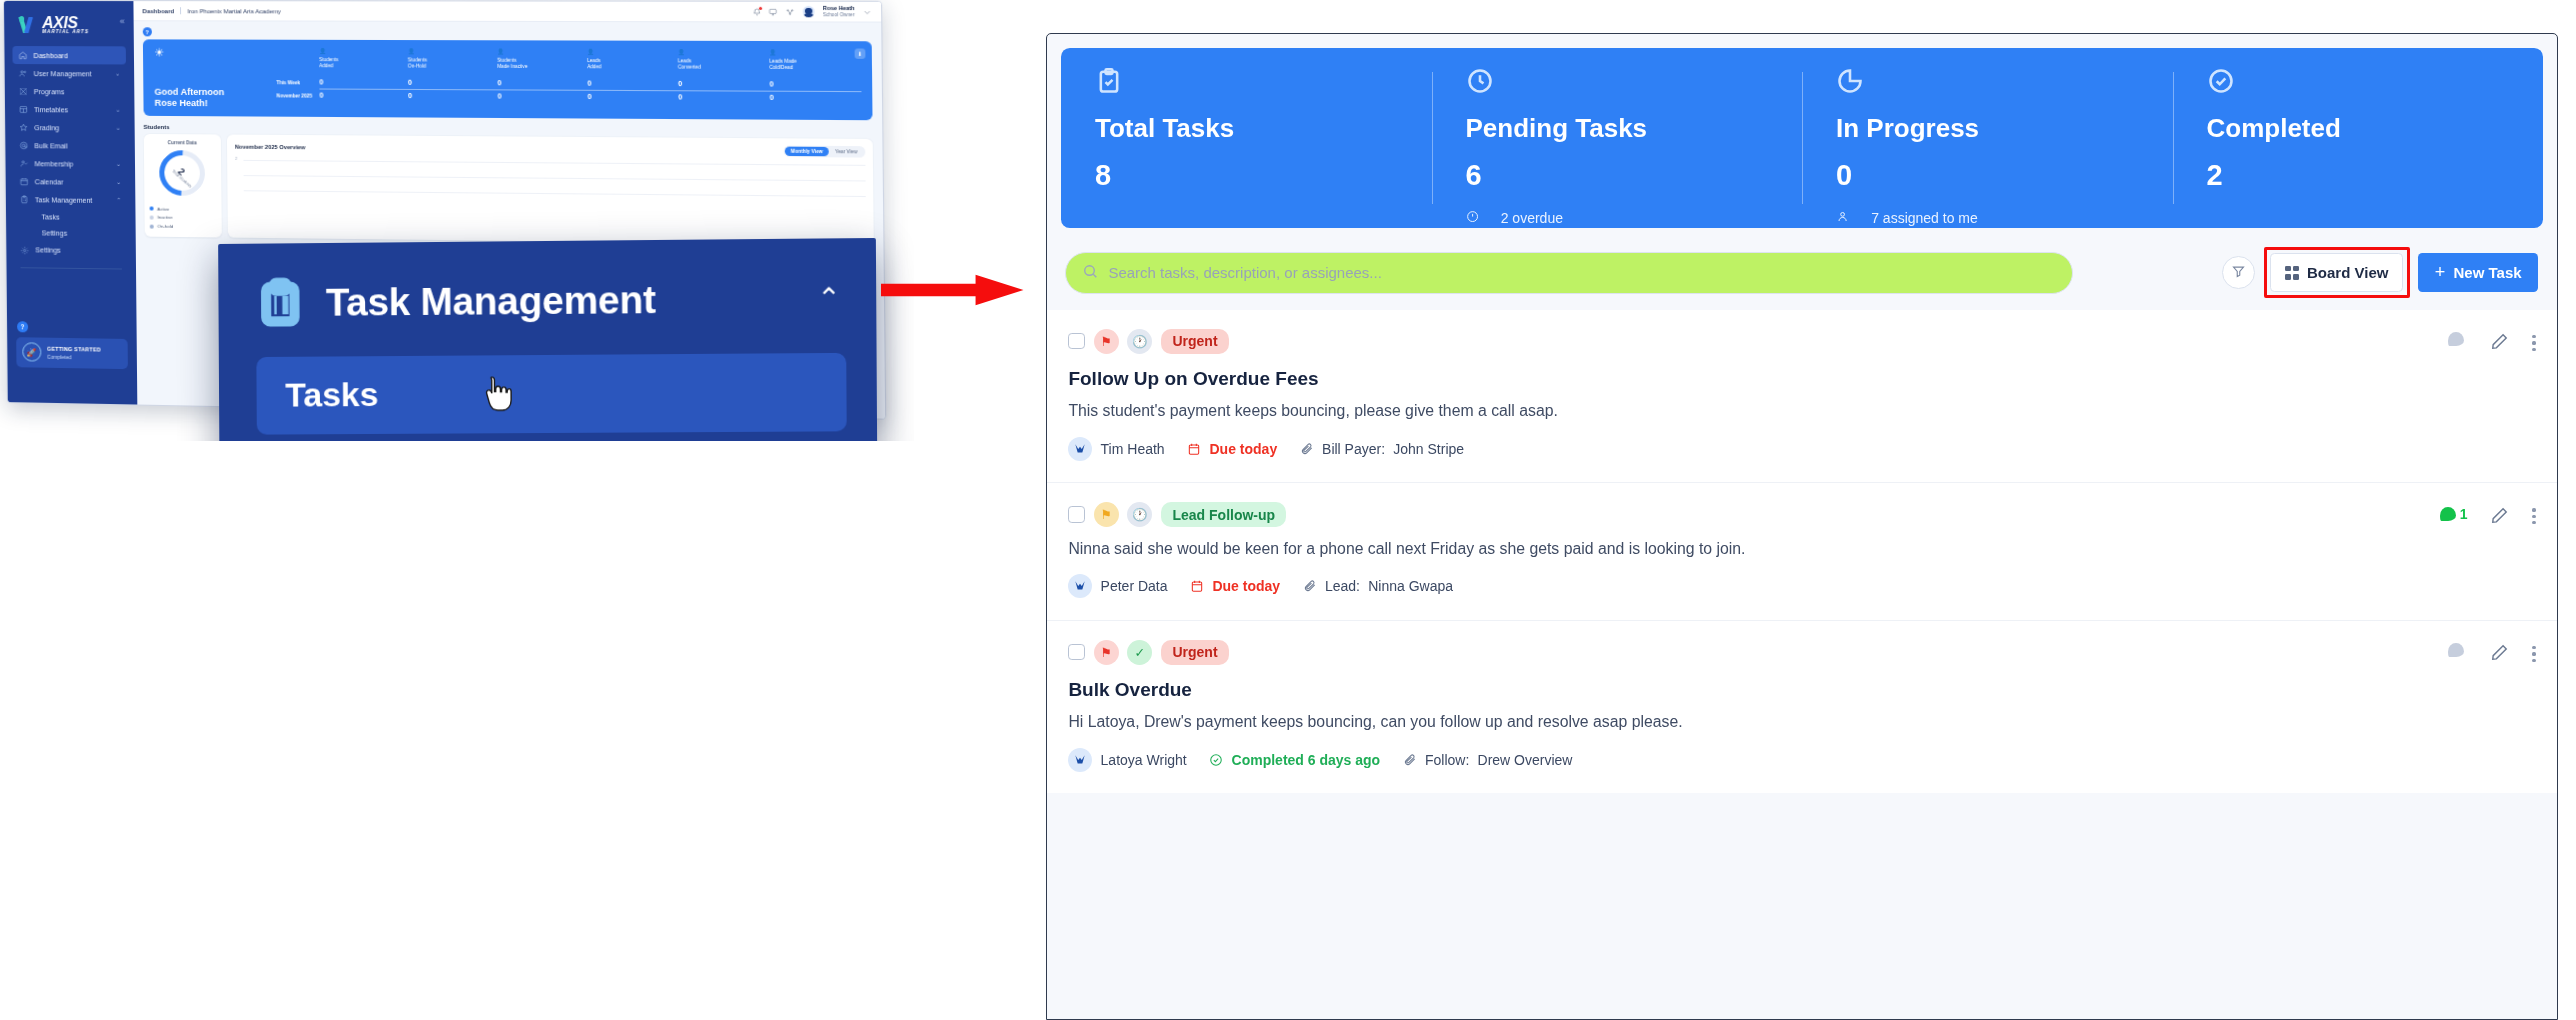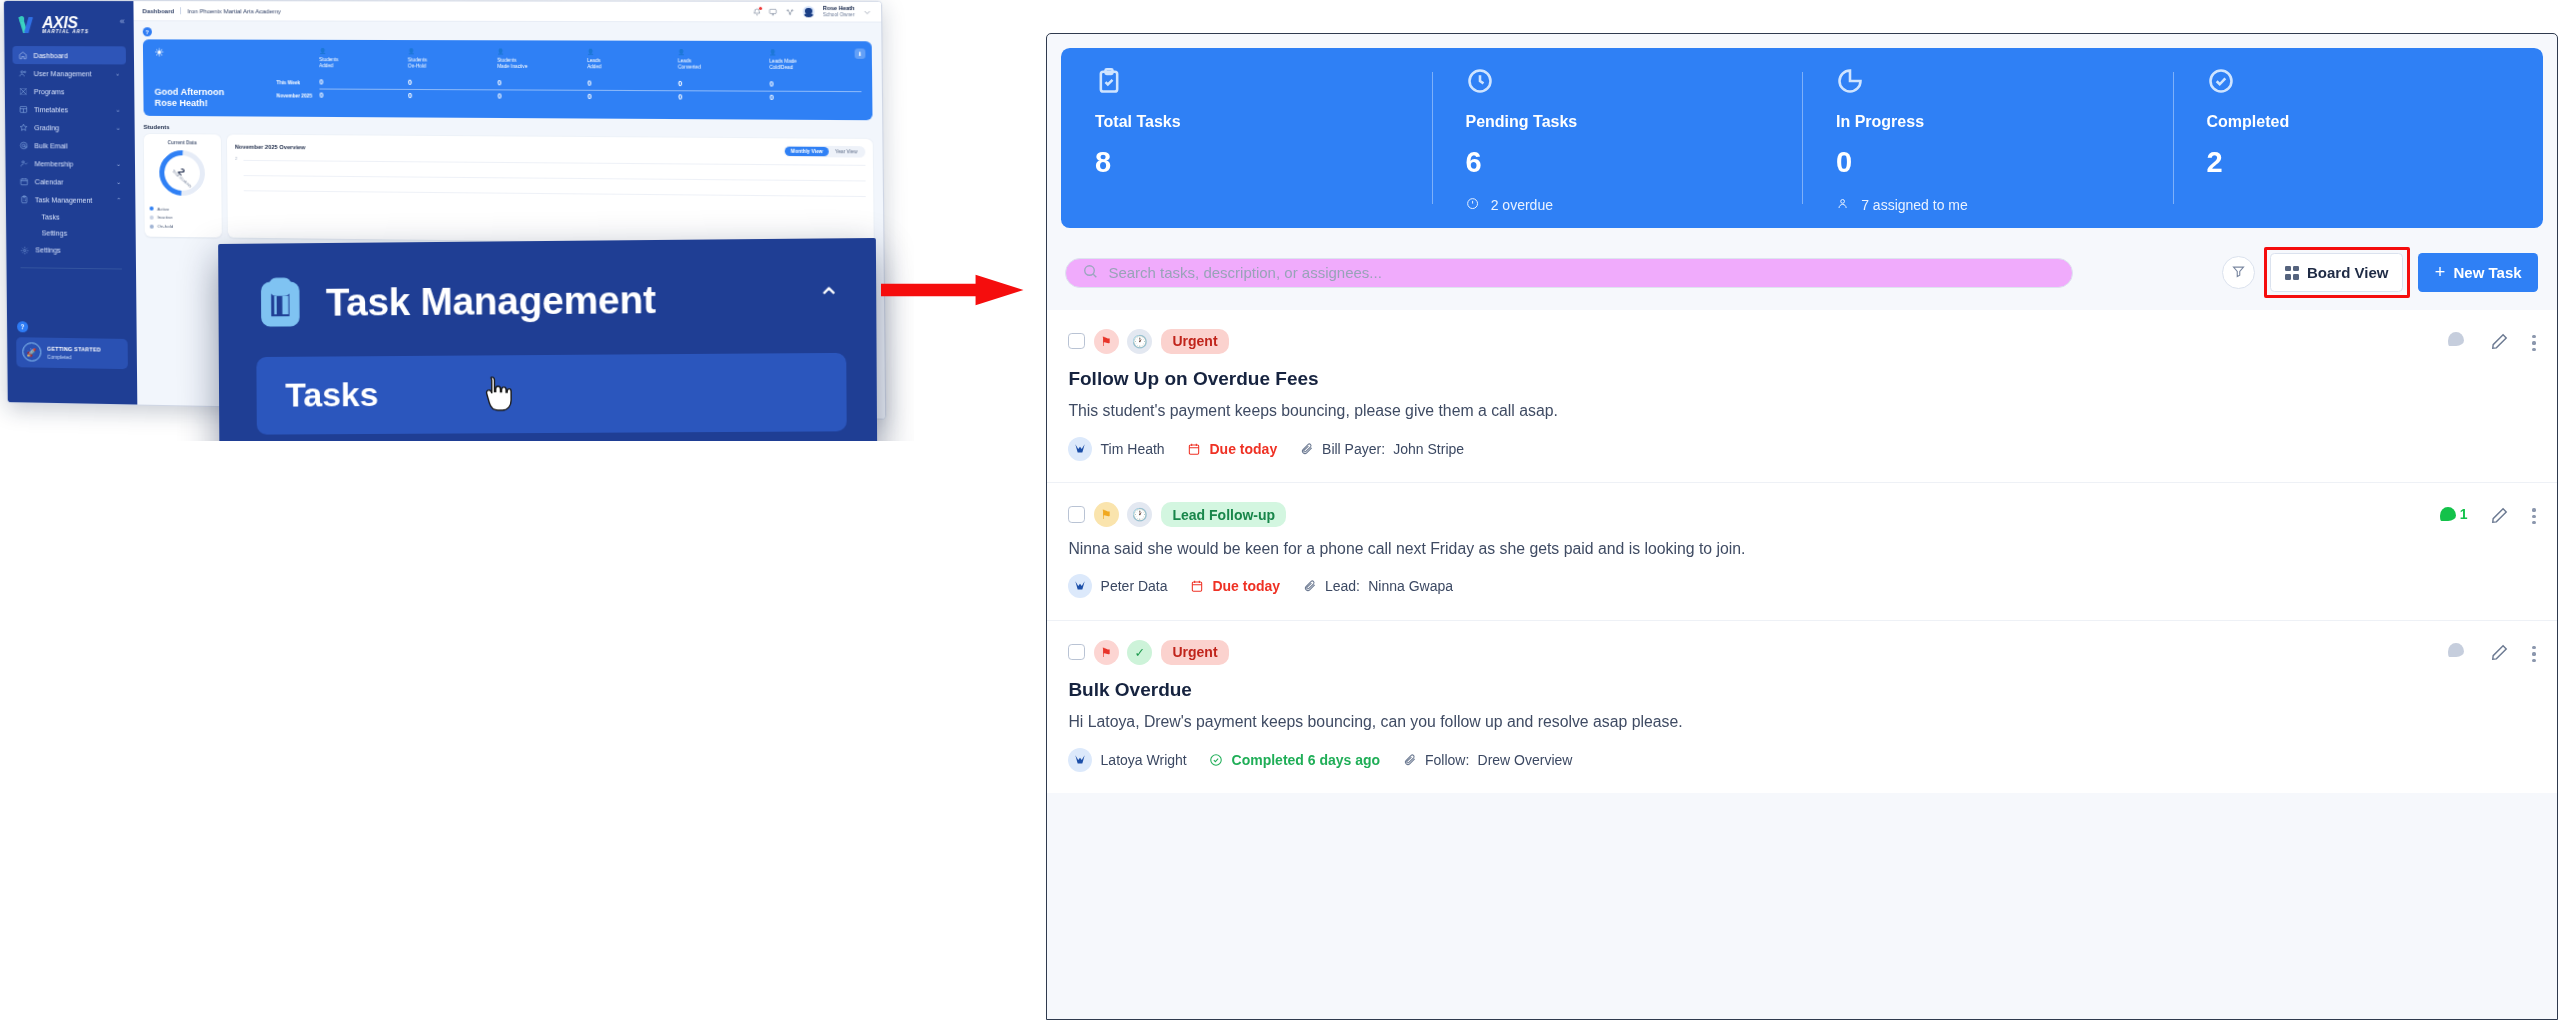--- a/index.html
+++ b/index.html
@@ -153,28 +153,28 @@
     background:#f6f8fc; border:1.3px solid #2f3a4e; border-radius:5px 5px 0 0;
     overflow:hidden;
   }
   .stats {
     margin:14px 14px 0; background:#2f80f5; border-radius:8.8px; height:180px;
     display:flex; align-items:stretch; color:#fff; padding: 19px 0;
   }
   .stat { flex:1; padding: 0 34px; position:relative; }
   .stat + .stat::before { content:""; position:absolute; left:0; top:5px; bottom:5px; width:0.9px; background:rgba(255,255,255,.38); }
   .stat-ic svg { width:28px; height:28px; stroke:#cfe4ff; fill:none; stroke-width:2.2; }
-  .stat-lbl { font-size:16px; font-weight:700; margin-top:16.4px; }
+  .stat-lbl { font-size:26px; font-weight:700; margin-top:16.4px; }
   .stat-num { font-size:29px; font-weight:800; margin-top:15px; }
-  .stat-sub { display:flex; align-items:center; gap:12px; font-size:14px; color:#eaf2ff; margin-top:17.6px;}
+  .stat-sub { display:flex; align-items:center; gap:22px; font-size:14px; color:#eaf2ff; margin-top:17.6px;}
   .stat-sub svg { width:13.2px; height:13.2px; stroke:#eaf2ff; fill:none; stroke-width:1.8; }
 
   .toolbar { display:flex; align-items:center; padding: 19px 19px 0 17.6px; gap:11.3px; }
   .search {
-    flex:1; height:30px; background:#f0abfc; border:0.9px solid #dde4ef; border-radius:21.4px;
+    flex:1; height:42px; background:#bef264; border:0.9px solid #dde4ef; border-radius:21.4px;
     display:flex; align-items:center; padding: 0 16.4px; gap:10px; max-width:1008px;
   }
   .search svg { width:16.4px;height:16.4px;stroke:#9aa6bd;fill:none;stroke-width:2;}
   .search input { border:0; outline:0; flex:1; font-size:15px; color:#3b475e; font-family:"Liberation Sans", sans-serif; background:transparent;}
   .search input::placeholder { color:#98a3b8; }
   .tb-right { margin-left:auto; display:flex; align-items:center; gap:8.8px;text-align:right; }
   .filter-btn { width:33px;height:33px;border-radius:50%;border:0.9px solid #dbe2ee;background:#fff;
       display:flex;align-items:center;justify-content:center;}
   .filter-btn svg { width:15px;height:15px;stroke:#7a87a0;fill:none;stroke-width:1.8;}
   .hl { border:3.2px solid #f50d0d; border-radius:1.9px; padding:3.2px; }

